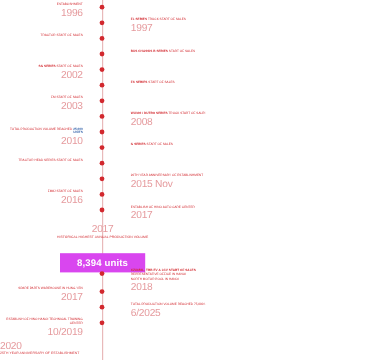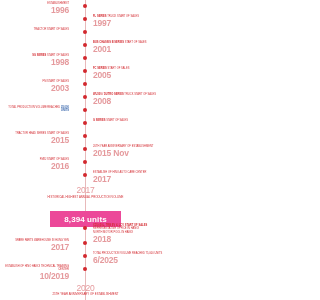--- a/index.html
+++ b/index.html
@@ -46,40 +46,40 @@
     background: #d2282e;
     border-radius: 50%;
   }
 
   .entry {
     position: absolute;
     top: -4px;
     width: 78px;
   }
   .entry.side-left  { left: 0px;  text-align: right; padding-right: 9px; }
-  .entry.side-right { left: 93px; text-align: left;  padding-left: 0px; }
+  .entry.side-right { left: 109px; text-align: left;  padding-left: 0px; }
 
   .event-label {
     font-size: 2.6px;
     line-height: 3.4px;
     color: #d2282e;
     letter-spacing: 0.02px;
     white-space: normal;
     font-weight: normal;
   }
   .event-label .emph { font-weight: bold; }
   .event-label .hilite { color: #2f5fa8; font-weight: bold; }
 
   .year-label {
     font-size: 8.5px;
     line-height: 9px;
     color: #e59a9d;
     letter-spacing: -0.2px;
     margin-top: 0.5px;
-    font-weight: bold;
+    font-weight: normal;
   }
 
   
   .highlight-block {
     position: absolute;
     left: 0;
     width: 171px;
     text-align: center;
   }
   .highlight-year {
@@ -91,34 +91,33 @@
   .highlight-caption {
     font-size: 2.8px;
     line-height: 3.6px;
     color: #d2282e;
     letter-spacing: 0.05px;
     margin-top: 0.5px;
   }
   .highlight-banner {
     display: inline-block;
     margin-top: 12px;
-    background: #ec4899;
+    background: #d946ef;
     color: #ffffff;
     font-size: 8px;
     line-height: 9px;
     font-weight: bold;
     padding: 3.5px 14px;
     letter-spacing: 0.1px;
   }
 
   .footer-caption {
     position: absolute;
     left: 0;
     width: 171px;
-    text-align: center;
     font-size: 2.8px;
     line-height: 3.6px;
     color: #d2282e;
     letter-spacing: 0.05px;
   }
 </style>
 </head>
 <body>
 
 <div id="timeline-root">
@@ -143,68 +142,66 @@
       <div class="milestone" style="top: 32px;">
         <span class="node-dot"></span>
         <div class="entry side-left">
           <div class="event-label">TRACTOR START OF SALES</div>
         </div>
       </div>
       <div class="milestone" style="top: 45px;">
         <span class="node-dot"></span>
         <div class="entry side-right">
           <div class="event-label"><span class="emph">BUS CHASSIS B SERIES</span> START OF SALES</div>
-          <div class="year-label">2001</div>
         </div>
       </div>
       <div class="milestone" style="top: 58px;">
         <span class="node-dot"></span>
         <div class="entry side-left">
           <div class="event-label"><span class="emph">SG SERIES</span> START OF SALES</div>
-          <div class="year-label">1998</div>
+          <div class="year-label">2002</div>
         </div>
       </div>
       <div class="milestone" style="top: 71px;">
         <span class="node-dot"></span>
         <div class="entry side-right">
           <div class="event-label"><span class="emph">FC SERIES</span> START OF SALES</div>
-          <div class="year-label">2005</div>
         </div>
       </div>
       <div class="milestone" style="top: 84px;">
         <span class="node-dot"></span>
         <div class="entry side-left">
           <div class="event-label">FM START OF SALES</div>
           <div class="year-label">2003</div>
         </div>
       </div>
       <div class="milestone" style="top: 97px;">
         <span class="node-dot"></span>
         <div class="entry side-right">
           <div class="event-label"><span class="emph">WU300 / DUTRO SERIES</span> TRUCK START OF SALES</div>
           <div class="year-label">2008</div>
         </div>
       </div>
       <div class="milestone" style="top: 110px;">
         <span class="node-dot"></span>
         <div class="entry side-left">
           <div class="event-label">TOTAL PRODUCTION VOLUME REACHED <span class="hilite">25,000 UNITS</span></div>
+          <div class="year-label">2010</div>
         </div>
       </div>
       <div class="milestone" style="top: 123px;">
         <span class="node-dot"></span>
         <div class="entry side-right">
           <div class="event-label"><span class="emph">G SERIES</span> START OF SALES</div>
         </div>
       </div>
       <div class="milestone" style="top: 136px;">
         <span class="node-dot"></span>
         <div class="entry side-left">
           <div class="event-label">TRACTOR HEAD SERIES START OF SALES</div>
-          <div class="year-label">2015</div>
         </div>
       </div>
       <div class="milestone" style="top: 149px;">
         <span class="node-dot"></span>
         <div class="entry side-right">
           <div class="event-label">20TH YEAR ANNIVERSARY OF ESTABLISHMENT</div>
           <div class="year-label">2015 Nov</div>
         </div>
       </div>
       <div class="milestone" style="top: 162px;">

